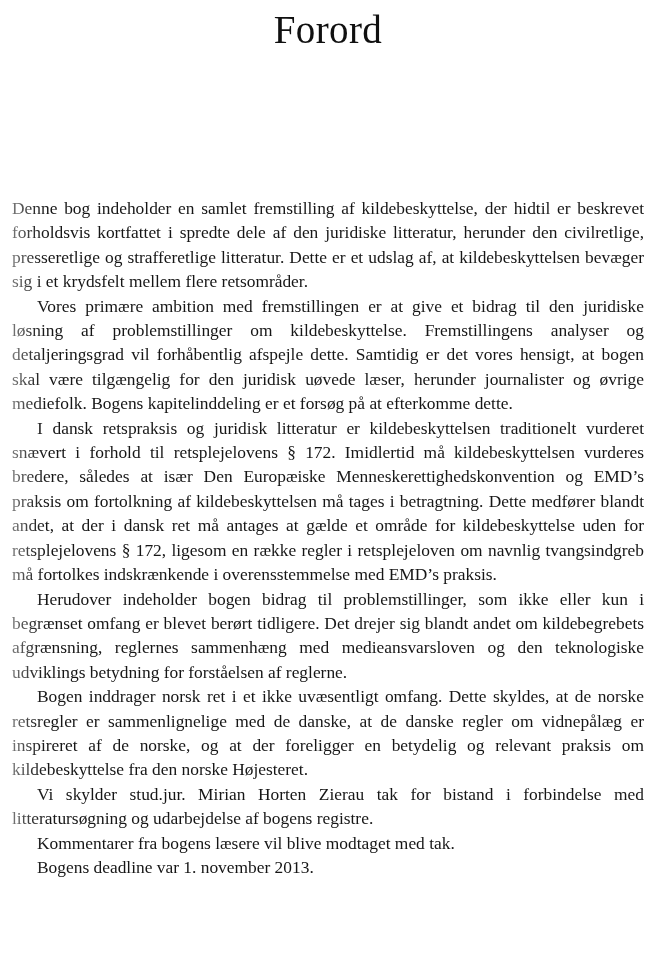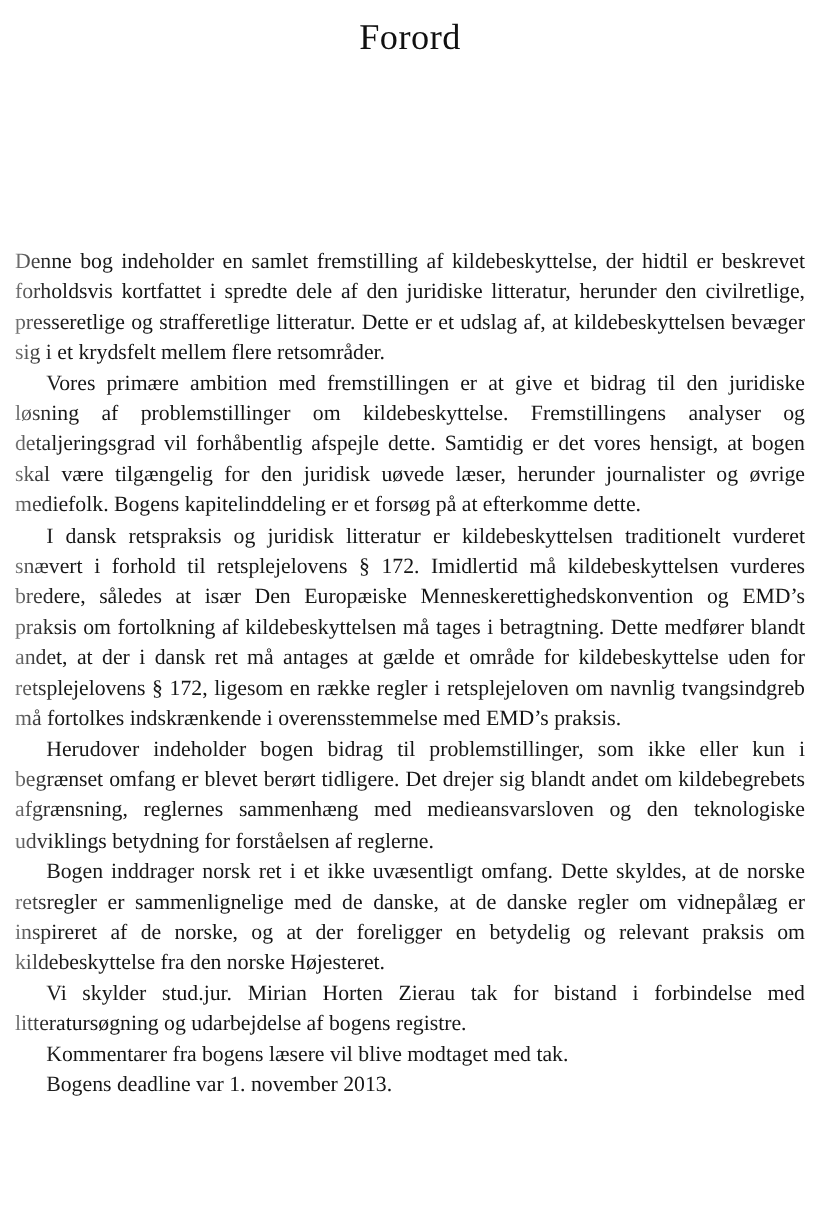--- a/index.html
+++ b/index.html
@@ -23,21 +23,21 @@
     background: #ffffff;
   }
 
   
   .page-title {
     position: absolute;
     top: 8px;
     left: 0;
     width: 656px;
     text-align: center;
-    font-size: 29px;
+    font-size: 39px;
     font-weight: normal;
     letter-spacing: 0.4px;
     color: #101010;
     line-height: 44px;
     margin: 0;
   }
 
   
   .body-column {
     position: absolute;

